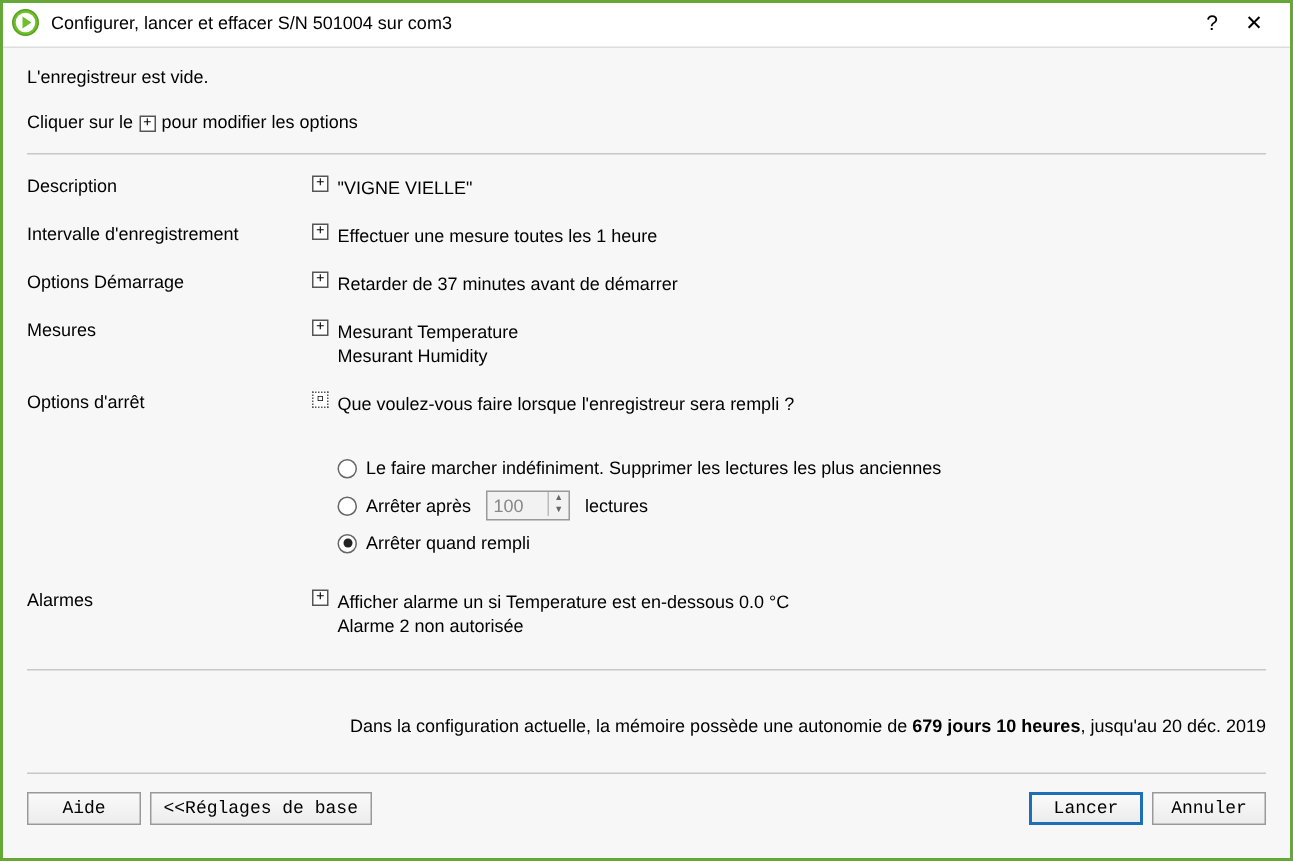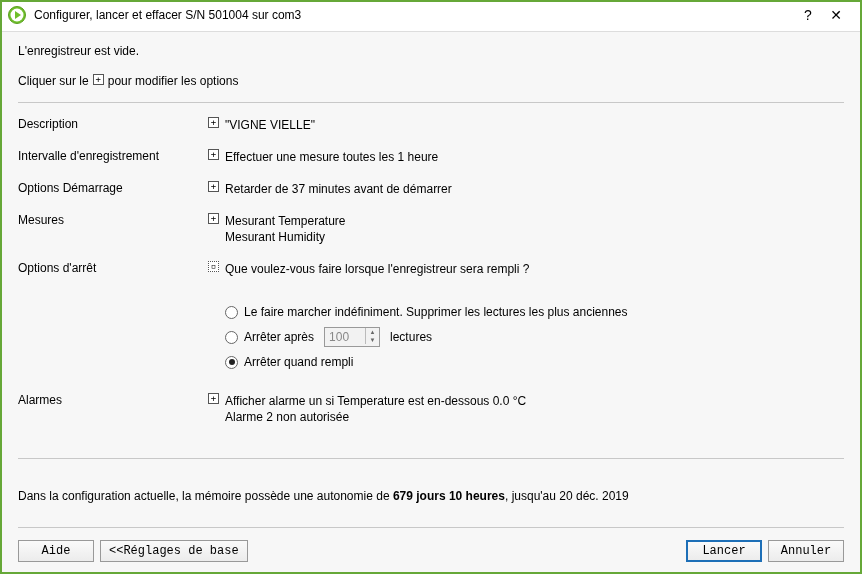--- a/index.html
+++ b/index.html
@@ -5,44 +5,44 @@
     * { box-sizing: border-box; margin: 0; padding: 0; }
     html, body { width: 862px; height: 574px; overflow: hidden; }
     body { font-family: Arial, "Segoe UI", sans-serif; font-size: 12px; background: #fff; border: 2px solid #66a838; }
 
     .titlebar { display: flex; align-items: center; height: 30px; border-bottom: 1px solid #ddd; padding: 0 10px 4px 6px; }
     .app-icon { width: 18px; height: 18px; margin-right: 8px; }
     .titlebar .title { flex: 1; font-size: 12px; color: #000; }
     .titlebar .help { width: 28px; text-align: center; font-size: 14px; cursor: pointer; }
     .titlebar .close { width: 28px; text-align: center; font-size: 14px; cursor: pointer; }
 
-    .client { padding: 12px 16px 0 16px; height: calc(100% - 30px); display: flex; flex-direction: column; background: #f7f7f7; }
+    .client { padding: 12px 16px 12px 16px; height: calc(100% - 30px); display: flex; flex-direction: column; background: #f7f7f7; }
     .status { margin-bottom: 16px; }
-    .instr { display: inline-flex; align-items: flex-start; gap: 4px; margin-bottom: 14px; }
+    .instr { display: inline-flex; align-items: flex-end; gap: 4px; margin-bottom: 14px; }
 
     .expand { display: inline-flex; align-items: center; justify-content: center; width: 11px; height: 11px; border: 1px solid #555; font-size: 9px; line-height: 1; cursor: pointer; flex: none; font-family: monospace; background: #fff; }
     .expand.dotted { border: 1px dotted #555; }
 
     .content { flex: 1; overflow: auto; }
     hr.sep { border: none; border-top: 1px solid #c8c8c8; margin: 0 0 14px 0; }
     .row { display: flex; align-items: flex-start; margin-bottom: 16px; }
     .label { width: 190px; font-weight: normal; flex: none; padding-top: 0; }
     .value { display: flex; align-items: flex-start; gap: 6px; }
     .value .text { line-height: 16px; }
 
     .subgroup { margin-left: 17px; margin-top: 22px; }
     .opt { display: flex; align-items: center; gap: 6px; margin-bottom: 8px; }
     .radio { width: 13px; height: 13px; border: 1px solid #666; border-radius: 50%; display: inline-flex; align-items: center; justify-content: center; cursor: pointer; background: #fff; flex: none; }
     .radio.checked::after { content: ""; width: 6px; height: 6px; background: #222; border-radius: 50%; }
     .numbox { display: inline-flex; align-items: flex-start; border: 1px solid #999; background: #f2f2f2; height: 20px; margin: 0 4px; }
     .numbox input { border: none; width: 40px; padding: 0 4px; font-family: inherit; font-size: 12px; background: transparent; color: #888; height: 100%; }
     .spinner { display: flex; flex-direction: column; width: 14px; border-left: 1px solid #bbb; }
     .spinner span { font-size: 6px; line-height: 1; padding: 1px 0; text-align: center; cursor: pointer; color: #666; }
 
-    .footer-text { text-align: left; padding: 16px 0 24px 0; }
+    .footer-text { text-align: right; padding: 16px 0 24px 0; }
     hr.bottom { border: none; border-top: 1px solid #c8c8c8; margin: 0; }
     .buttonbar { display: flex; gap: 6px; padding: 12px 0 10px 0; }
     .btn { height: 22px; min-width: 76px; padding: 0 8px; border: 1px solid #999; background: linear-gradient(#fafafa, #ececec); font-family: Liberation Mono, monospace; font-size: 12px; cursor: pointer; }
     .btn.primary { border: 2px solid #1d6fb7; }
     .spacer { flex: 1; }
   </style>
 </head>
 <body>
 
 <div class="titlebar">

